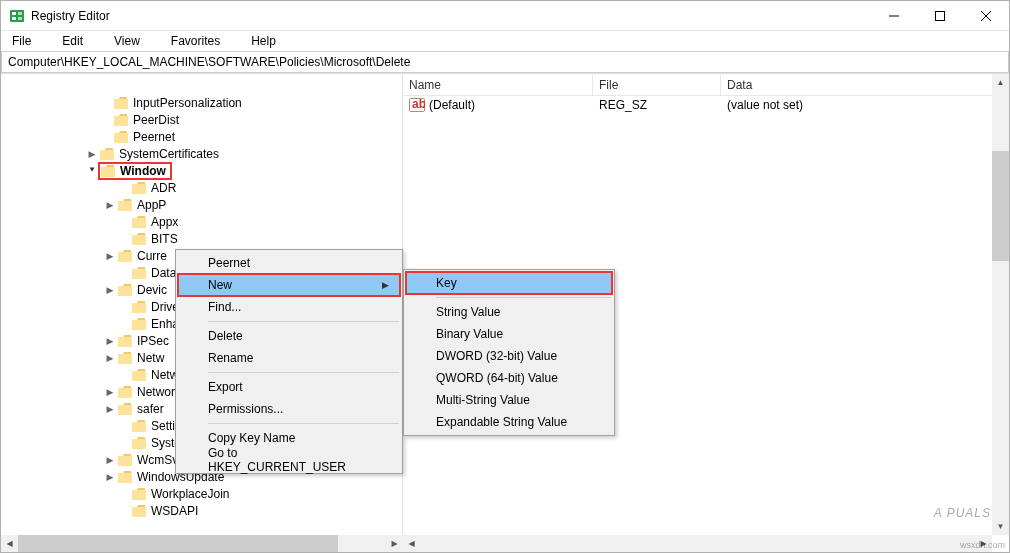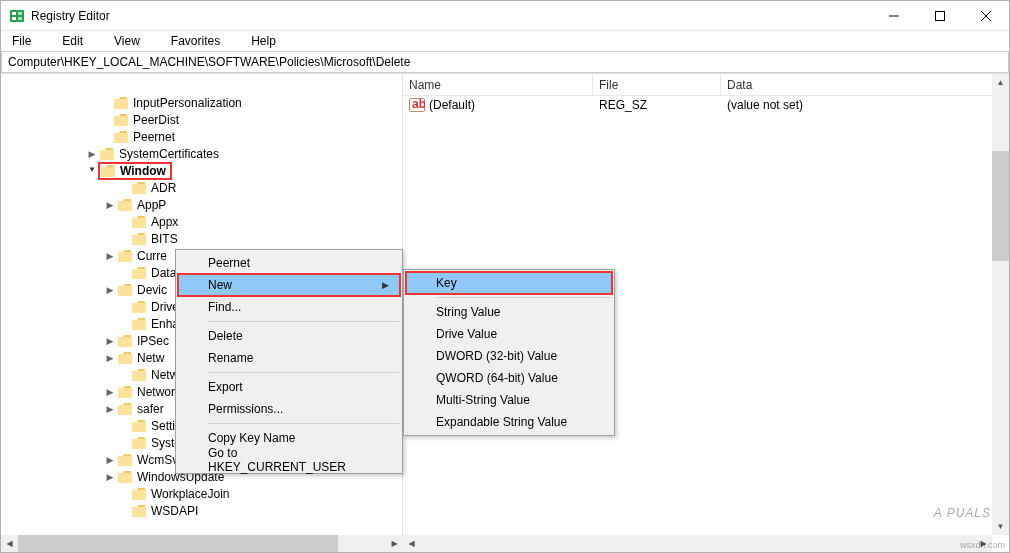--- a/index.html
+++ b/index.html
@@ -458,21 +458,21 @@
 
     <div class="context-menu cm2">
       <div class="cm-item hover red">
           <span>Key</span>
         </div>
       <div class="cm-sep"></div>
       <div class="cm-item">
           <span>String Value</span>
         </div>
       <div class="cm-item">
-          <span>Drive Value</span>
+          <span>Binary Value</span>
         </div>
       <div class="cm-item">
           <span>DWORD (32-bit) Value</span>
         </div>
       <div class="cm-item">
           <span>QWORD (64-bit) Value</span>
         </div>
       <div class="cm-item">
           <span>Multi-String Value</span>
         </div>

